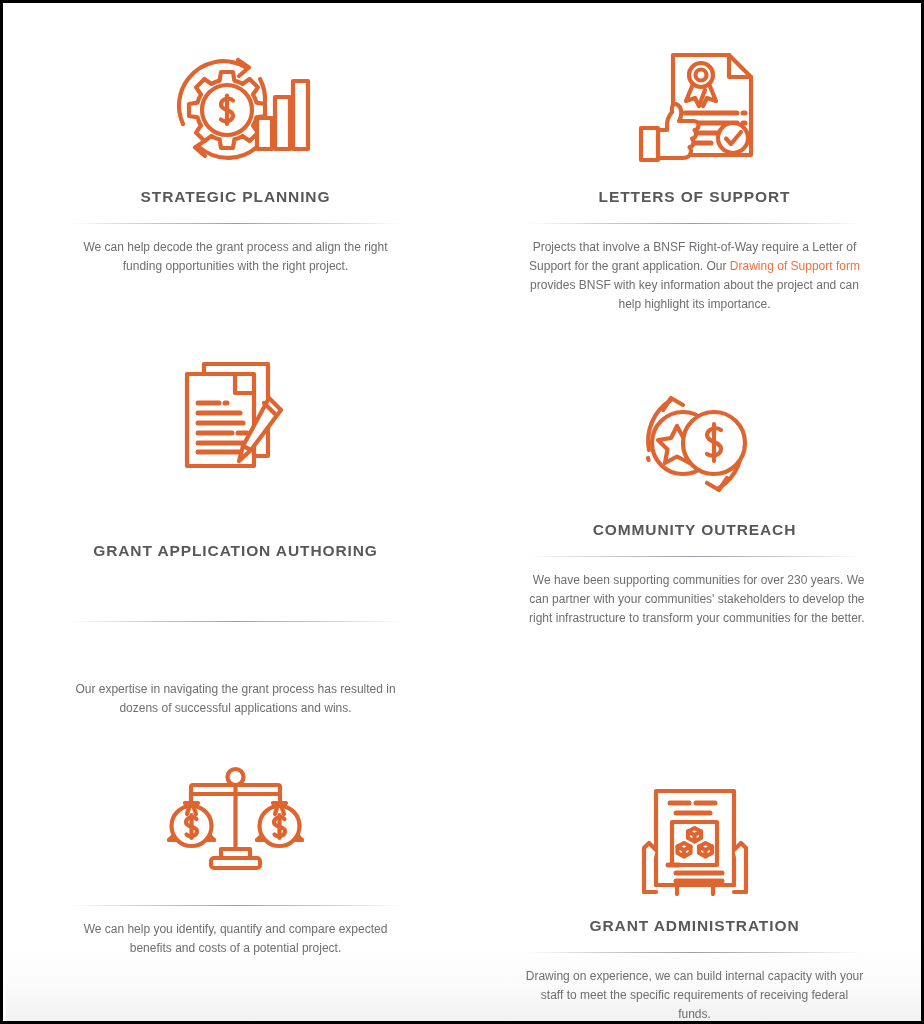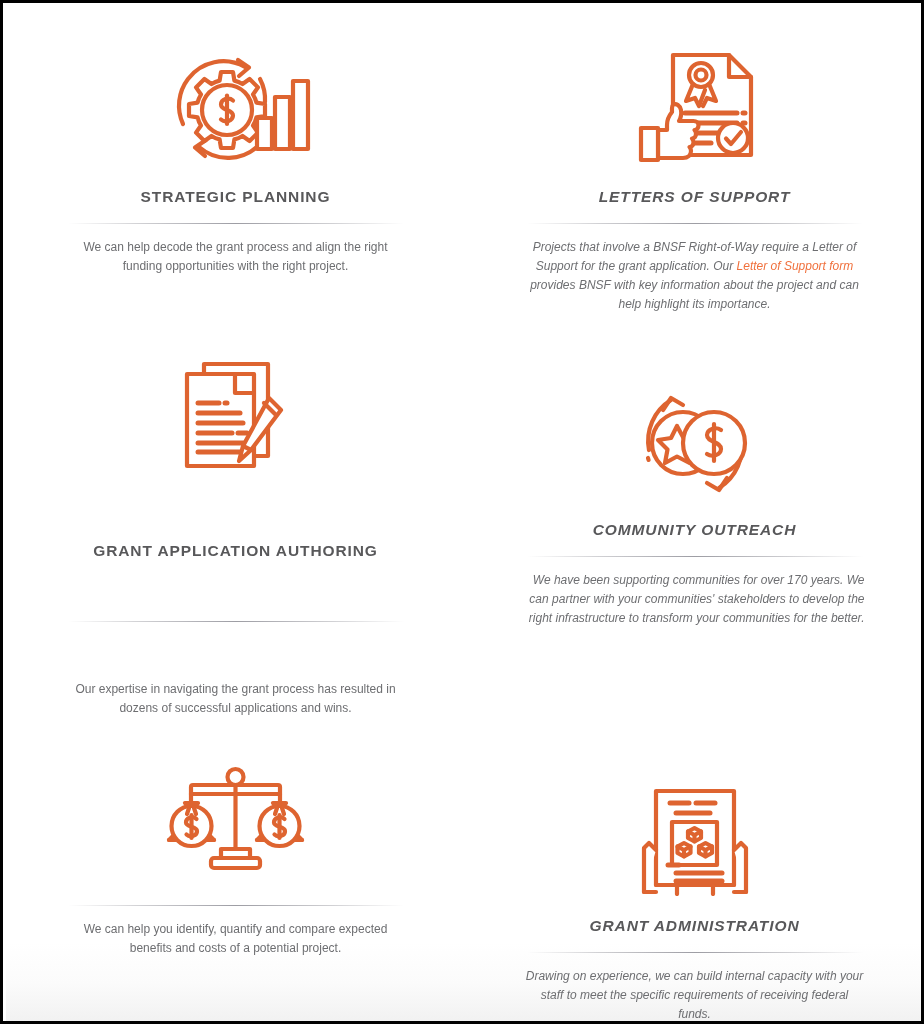--- a/index.html
+++ b/index.html
@@ -47,21 +47,21 @@
     width: 459px;
     padding: 0 24px;
     display: flex;
     flex-direction: column;
     align-items: center;
     text-align: center;
   }
 
   
   .col-left  { padding-top: 0px; }
-  .col-right { padding-top: 0px; font-style: italic; }
+  .col-right { padding-top: 0px; }
 
   .card-icon {
     display: block;
     margin: 0 auto;
     line-height: 0;
   }
 
   .card-title {
     margin: 0;
     padding: 0 4px;
@@ -188,21 +188,21 @@
                        C69.5 88.5 71 86.5 71 84 C71 81.5 69.5 80 69.5 80
                        C72 80 73.5 78 73.5 75.5 C73.5 73 71.5 71 68.5 71
                        L54 71 C54 71 57 66 56 60 C55.2 55.5 51 53 48.5 54.5
                        C46.5 55.7 47 59 47 62 Z" fill="#ffffff"></path>
               <rect x="16" y="78" width="17" height="32" fill="#ffffff"></rect>
             </svg>
           </span>
           <h3 class="card-title">LETTERS OF SUPPORT</h3>
           <div class="divider"></div>
           <p class="card-body">
-            <span>Projects that involve a BNSF Right-of-Way require a Letter of Support for the grant application. Our </span><a class="inline-link">Letter of Support form</a><span> provides BNSF with key information about the project and can help highlight its importance.</span>
+            <span>Projects that involve a BNSF Right-of-Way require a Letter of Support for the grant application. Our </span><a class="inline-link">Drawing of Support form</a><span> provides BNSF with key information about the project and can help highlight its importance.</span>
           </p>
         </div>
       </div>
 
       <div class="row">
 
         <div class="card col-left c2">
           <span class="card-icon">
             <svg width="118" height="115" viewBox="0 0 118 115" fill="none" stroke="#DE6430" stroke-width="4.2" stroke-linecap="round" stroke-linejoin="round">
 
@@ -247,21 +247,21 @@
                        L32.5 61.5 L23 52 L36 50 Z" fill="#ffffff"></path>
 
               <circle cx="79" cy="55" r="31" fill="#ffffff"></circle>
 
               <path d="M86 42 A8.5 7 0 0 0 72 47 C72 55 86 53 86 61 A8.5 7 0 0 1 72 66"></path>
               <path d="M79 36 L79 73"></path>
             </svg>
           </span>
           <h3 class="card-title">COMMUNITY OUTREACH</h3>
           <div class="divider"></div>
-          <p class="card-body">We have been supporting communities for over 170 years. We can partner with your communities' stakeholders to develop the right infrastructure to transform your communities for the better.</p>
+          <p class="card-body">We have been supporting communities for over 230 years. We can partner with your communities' stakeholders to develop the right infrastructure to transform your communities for the better.</p>
         </div>
       </div>
 
       <div class="row">
 
         <div class="card col-left c4">
           <span class="card-icon">
             <svg width="145" height="105" viewBox="0 0 145 105" fill="none" stroke="#DE6430" stroke-width="4.2" stroke-linecap="round" stroke-linejoin="round">
 
               <circle cx="72.5" cy="11" r="8" fill="#ffffff"></circle>

